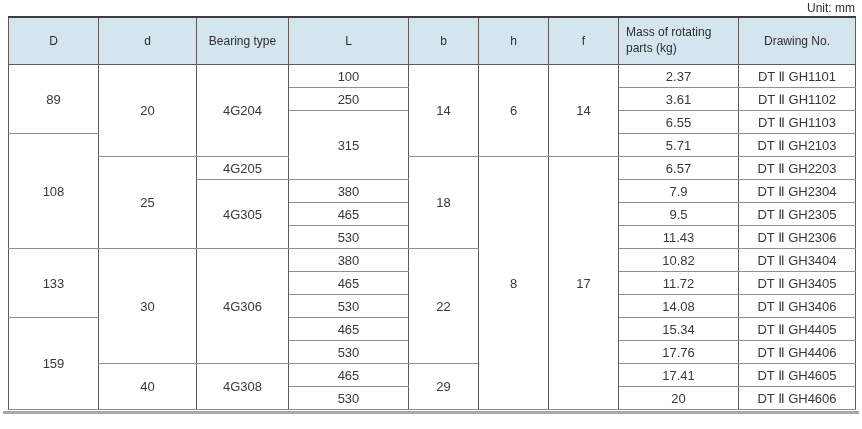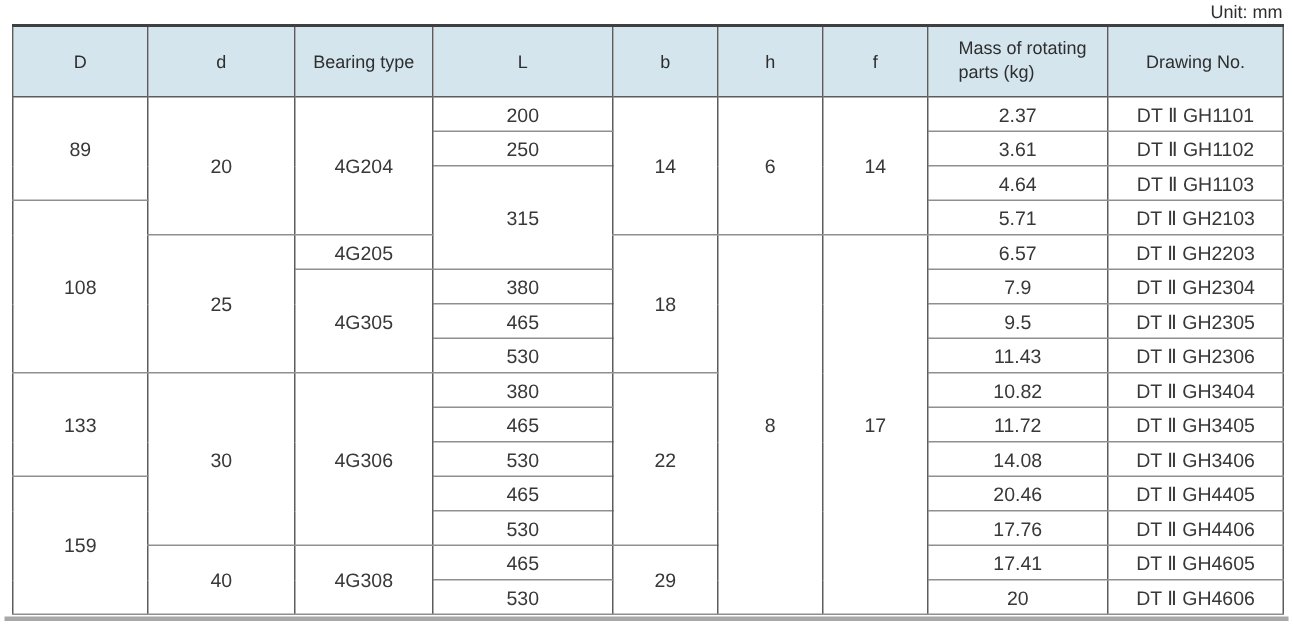--- a/index.html
+++ b/index.html
@@ -41,21 +41,21 @@
     font-size: 12px;
     color: #2e2e2e;
     text-align: center;
     vertical-align: middle;
     border: 1px solid #5c5c5c;
     padding: 0;
     overflow: hidden;
   }
   table.spec th.align-left {
     text-align: left;
-    padding-left: 20px;
+    padding-left: 7px;
     padding-right: 6px;
     line-height: 1.3;
   }
   table.spec td {
     height: 22px;
     font-size: 13px;
     color: #383838;
     text-align: center;
     vertical-align: middle;
     border-left: 1px solid #5c5c5c;
@@ -104,35 +104,35 @@
           <th>f</th>
           <th class="align-left">Mass of rotating parts (kg)</th>
           <th>Drawing No.</th>
         </tr>
     </thead>
     <tbody id="table-body">
         <tr>
           <td rowspan="3">89</td>
           <td rowspan="4">20</td>
           <td rowspan="4">4G204</td>
-          <td>200</td>
+          <td>100</td>
           <td rowspan="4">14</td>
           <td rowspan="4">6</td>
           <td rowspan="4">14</td>
           <td>2.37</td>
           <td>DT Ⅱ GH1101</td>
         </tr>
         <tr>
           <td>250</td>
           <td>3.61</td>
           <td>DT Ⅱ GH1102</td>
         </tr>
         <tr>
           <td rowspan="3">315</td>
-          <td>4.64</td>
+          <td>6.55</td>
           <td>DT Ⅱ GH1103</td>
         </tr>
         <tr>
           <td rowspan="5">108</td>
           <td>5.71</td>
           <td>DT Ⅱ GH2103</td>
         </tr>
         <tr>
           <td rowspan="4">25</td>
           <td>4G205</td>
@@ -173,21 +173,21 @@
           <td>DT Ⅱ GH3405</td>
         </tr>
         <tr>
           <td>530</td>
           <td>14.08</td>
           <td>DT Ⅱ GH3406</td>
         </tr>
         <tr>
           <td rowspan="4">159</td>
           <td>465</td>
-          <td>20.46</td>
+          <td>15.34</td>
           <td>DT Ⅱ GH4405</td>
         </tr>
         <tr>
           <td>530</td>
           <td>17.76</td>
           <td>DT Ⅱ GH4406</td>
         </tr>
         <tr>
           <td rowspan="2">40</td>
           <td rowspan="2">4G308</td>

